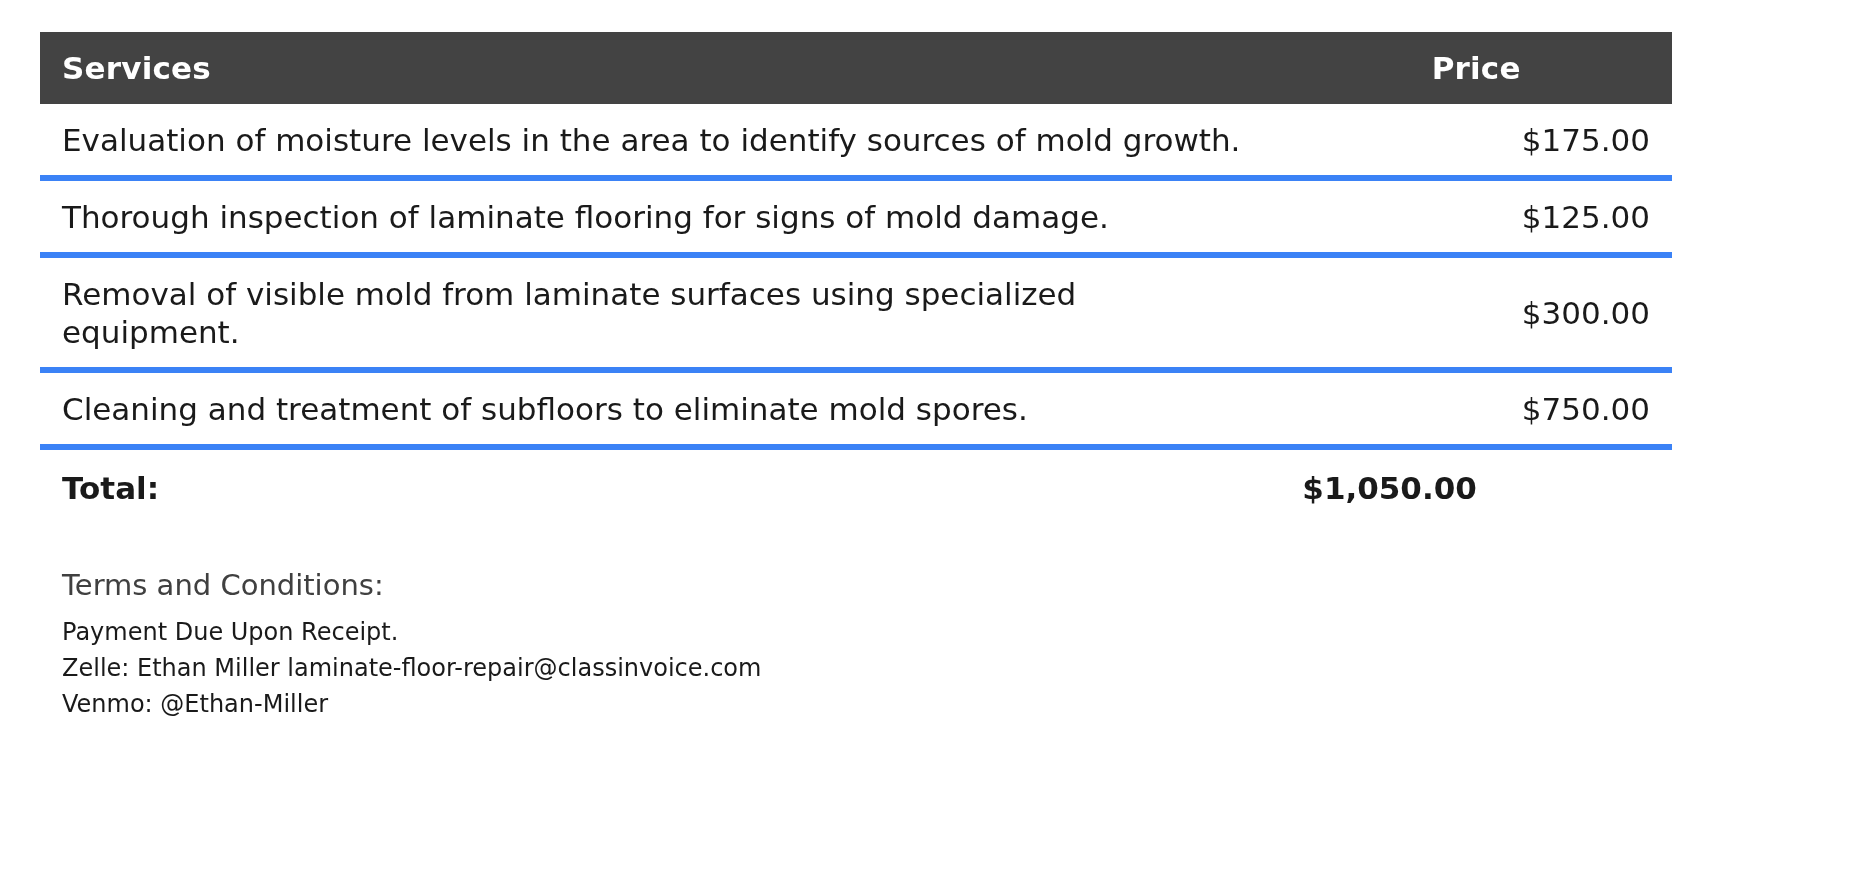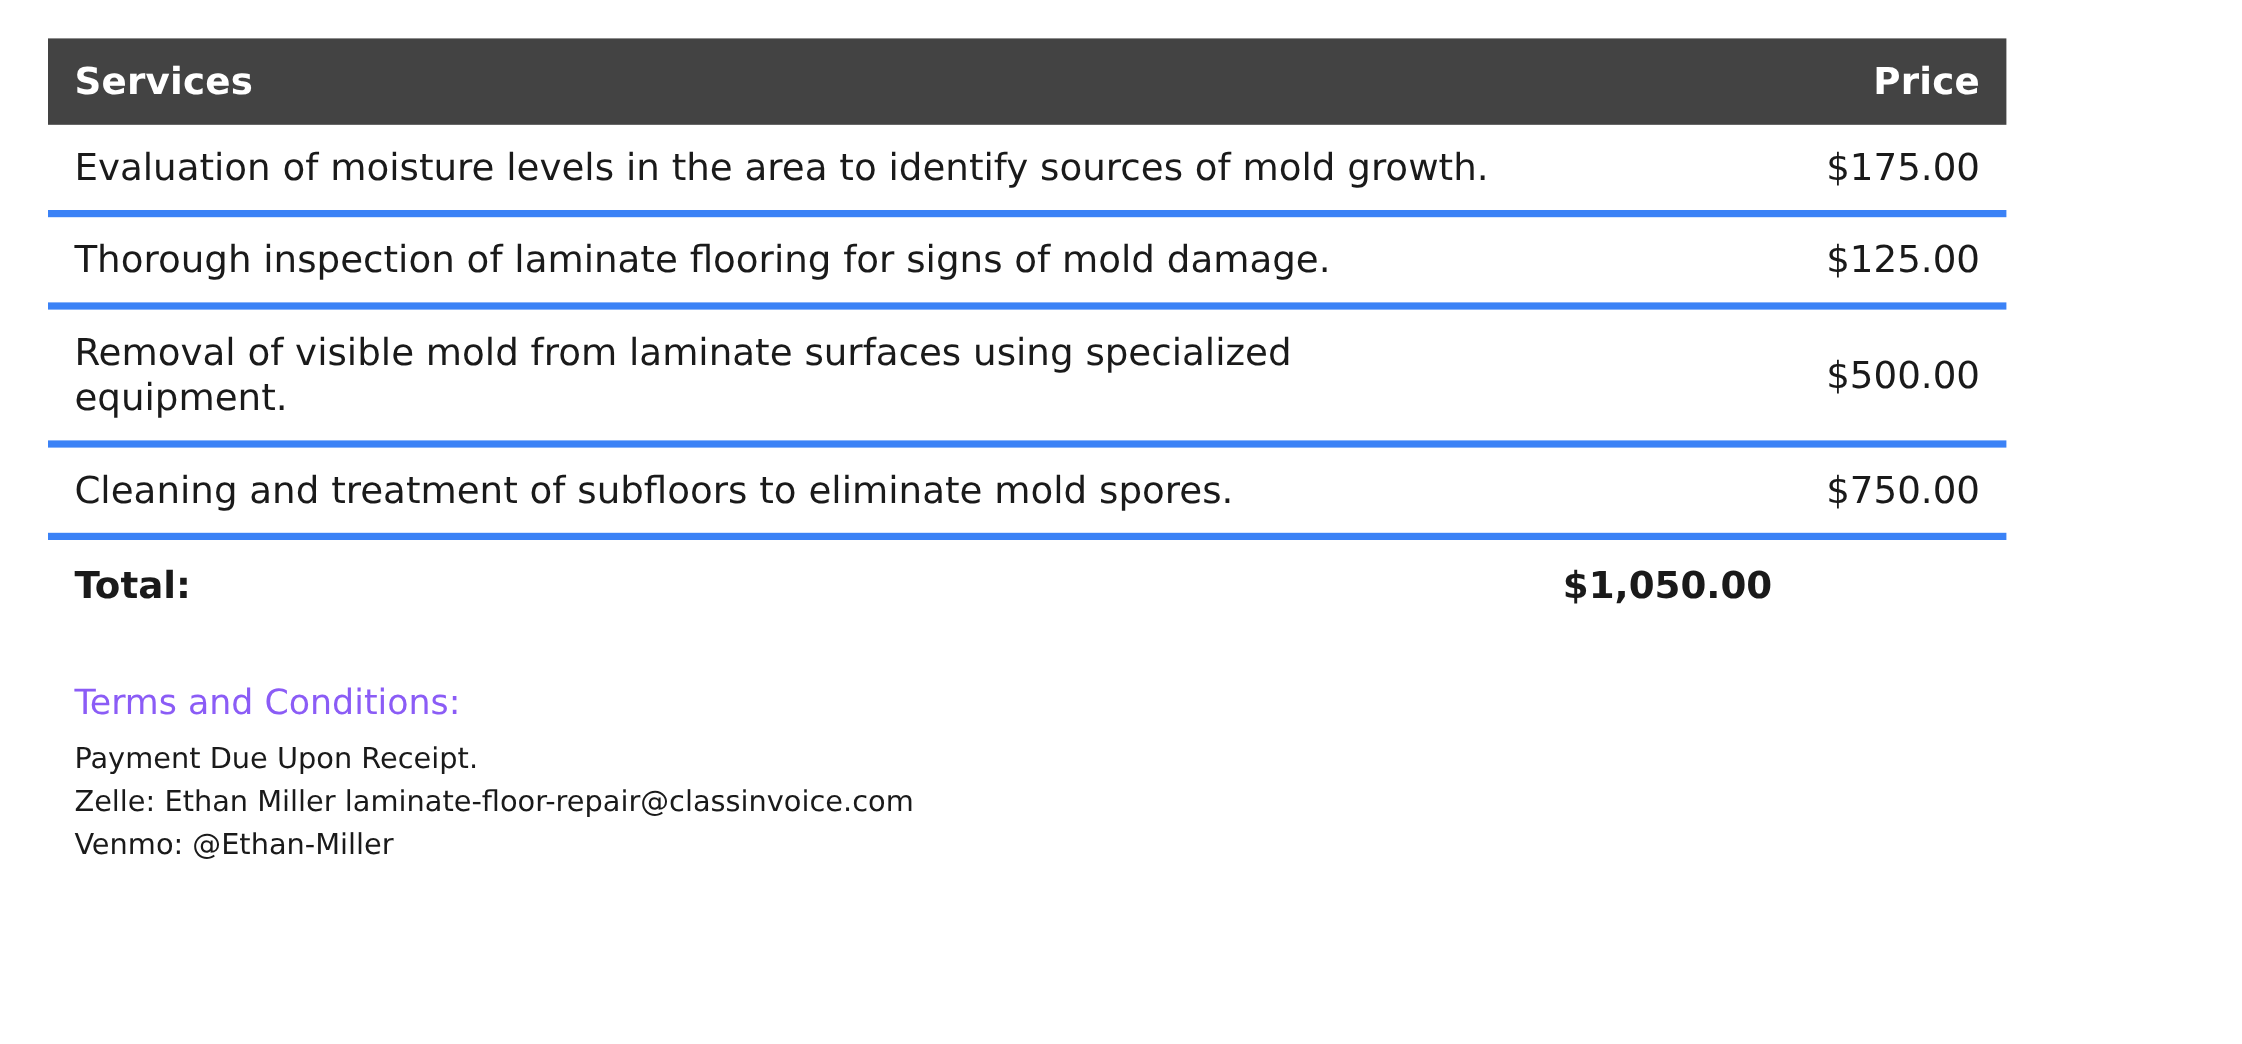--- a/index.html
+++ b/index.html
@@ -35,21 +35,21 @@
   }
   .table-head-row th {
     color: #ffffff;
     font-size: 31px;
     font-weight: bold;
     padding: 18px 22px;
     text-align: left;
     letter-spacing: 0.2px;
   }
   .table-head-row th.price-col {
-    text-align: right;
+    text-align: center;
   }
 
   .service-row td {
     font-size: 31px;
     font-weight: normal;
     color: #1a1a1a;
     padding: 18px 22px 16px 22px;
     border-bottom: 6px solid #3b82f6;
     vertical-align: middle;
     line-height: 1.2;
@@ -73,21 +73,21 @@
   .col-desc { width: 76%; }
   .col-price { width: 24%; }
 
   
   .terms {
     margin-top: 52px;
     padding-left: 22px;
   }
   .terms-title {
     font-size: 29px;
-    color: #8b5cf6;
+    color: #404040;
     margin-bottom: 12px;
   }
   .terms-line {
     font-size: 24px;
     color: #1a1a1a;
     line-height: 1.5;
   }
 </style>
 </head>
 <body>
@@ -109,21 +109,21 @@
       <tr class="service-row">
         <td>Evaluation of moisture levels in the area to identify sources of mold growth.</td>
         <td class="price-cell">$175.00</td>
       </tr>
       <tr class="service-row">
         <td>Thorough inspection of laminate flooring for signs of mold damage.</td>
         <td class="price-cell">$125.00</td>
       </tr>
       <tr class="service-row">
         <td>Removal of visible mold from laminate surfaces using specialized equipment.</td>
-        <td class="price-cell">$500.00</td>
+        <td class="price-cell">$300.00</td>
       </tr>
       <tr class="service-row">
         <td>Cleaning and treatment of subfloors to eliminate mold spores.</td>
         <td class="price-cell">$750.00</td>
       </tr>
       <tr class="total-row">
         <td class="total-label">Total:</td>
         <td>$1,050.00</td>
       </tr>
     </tbody>

